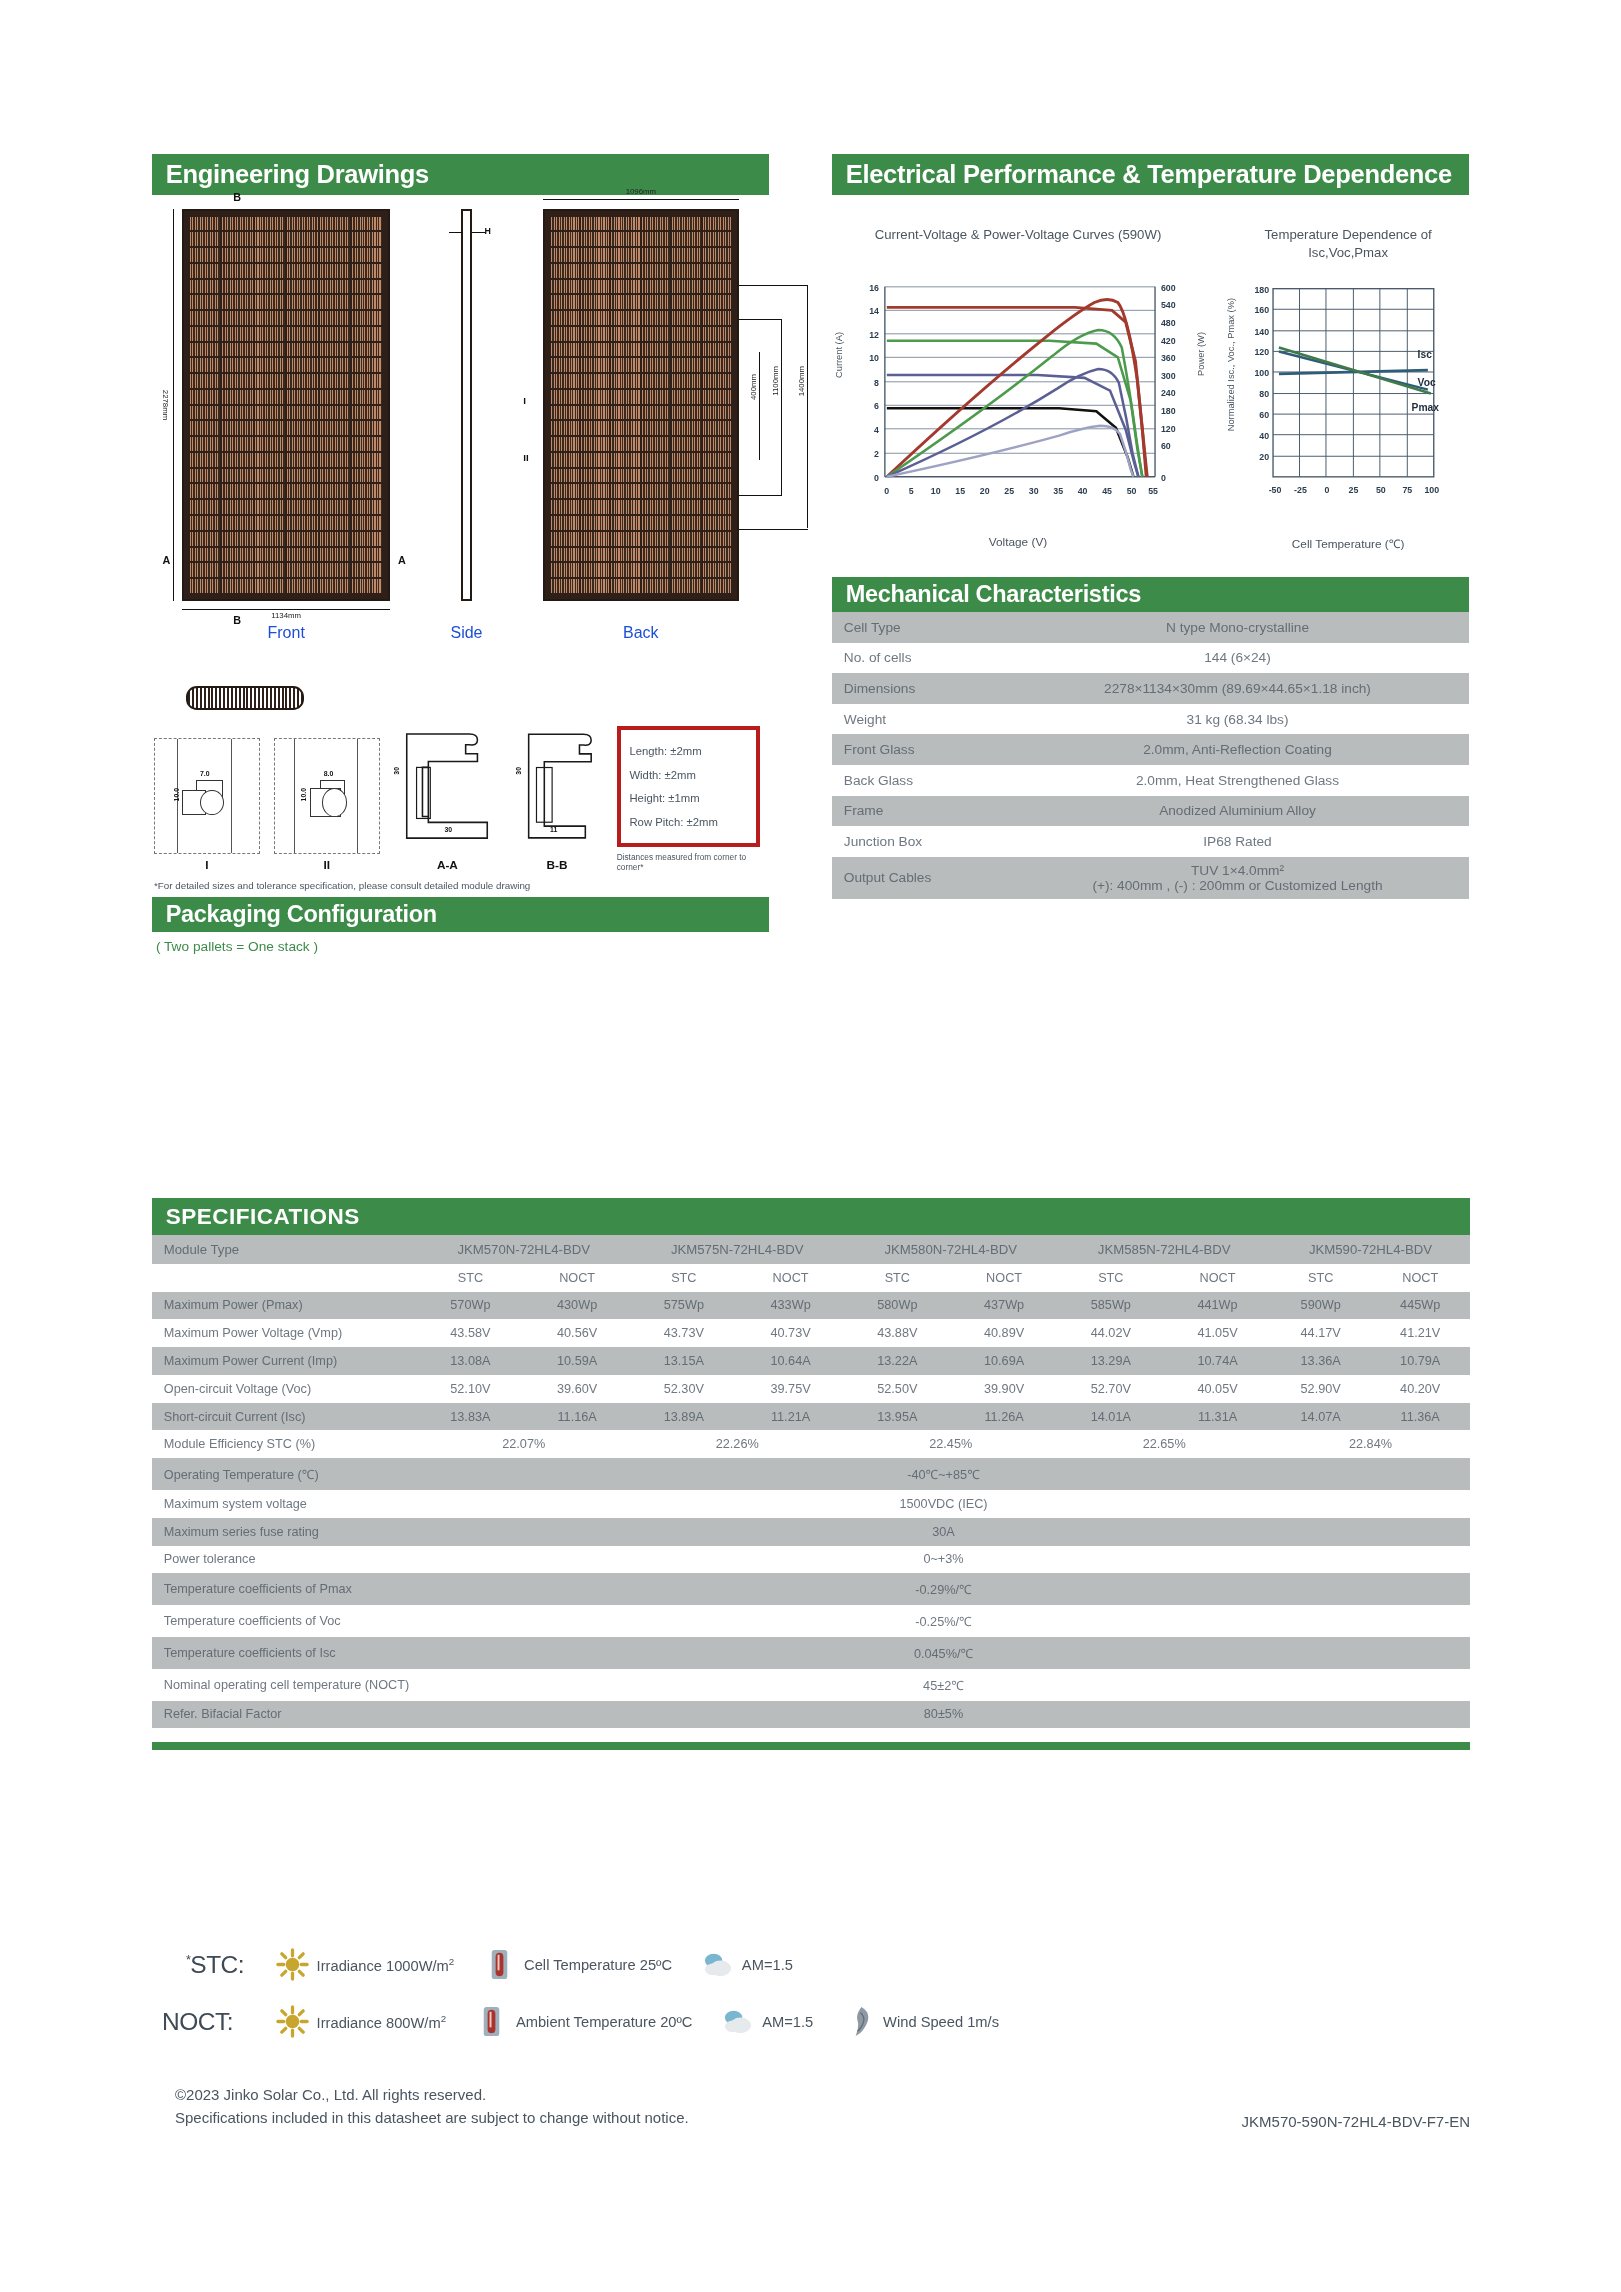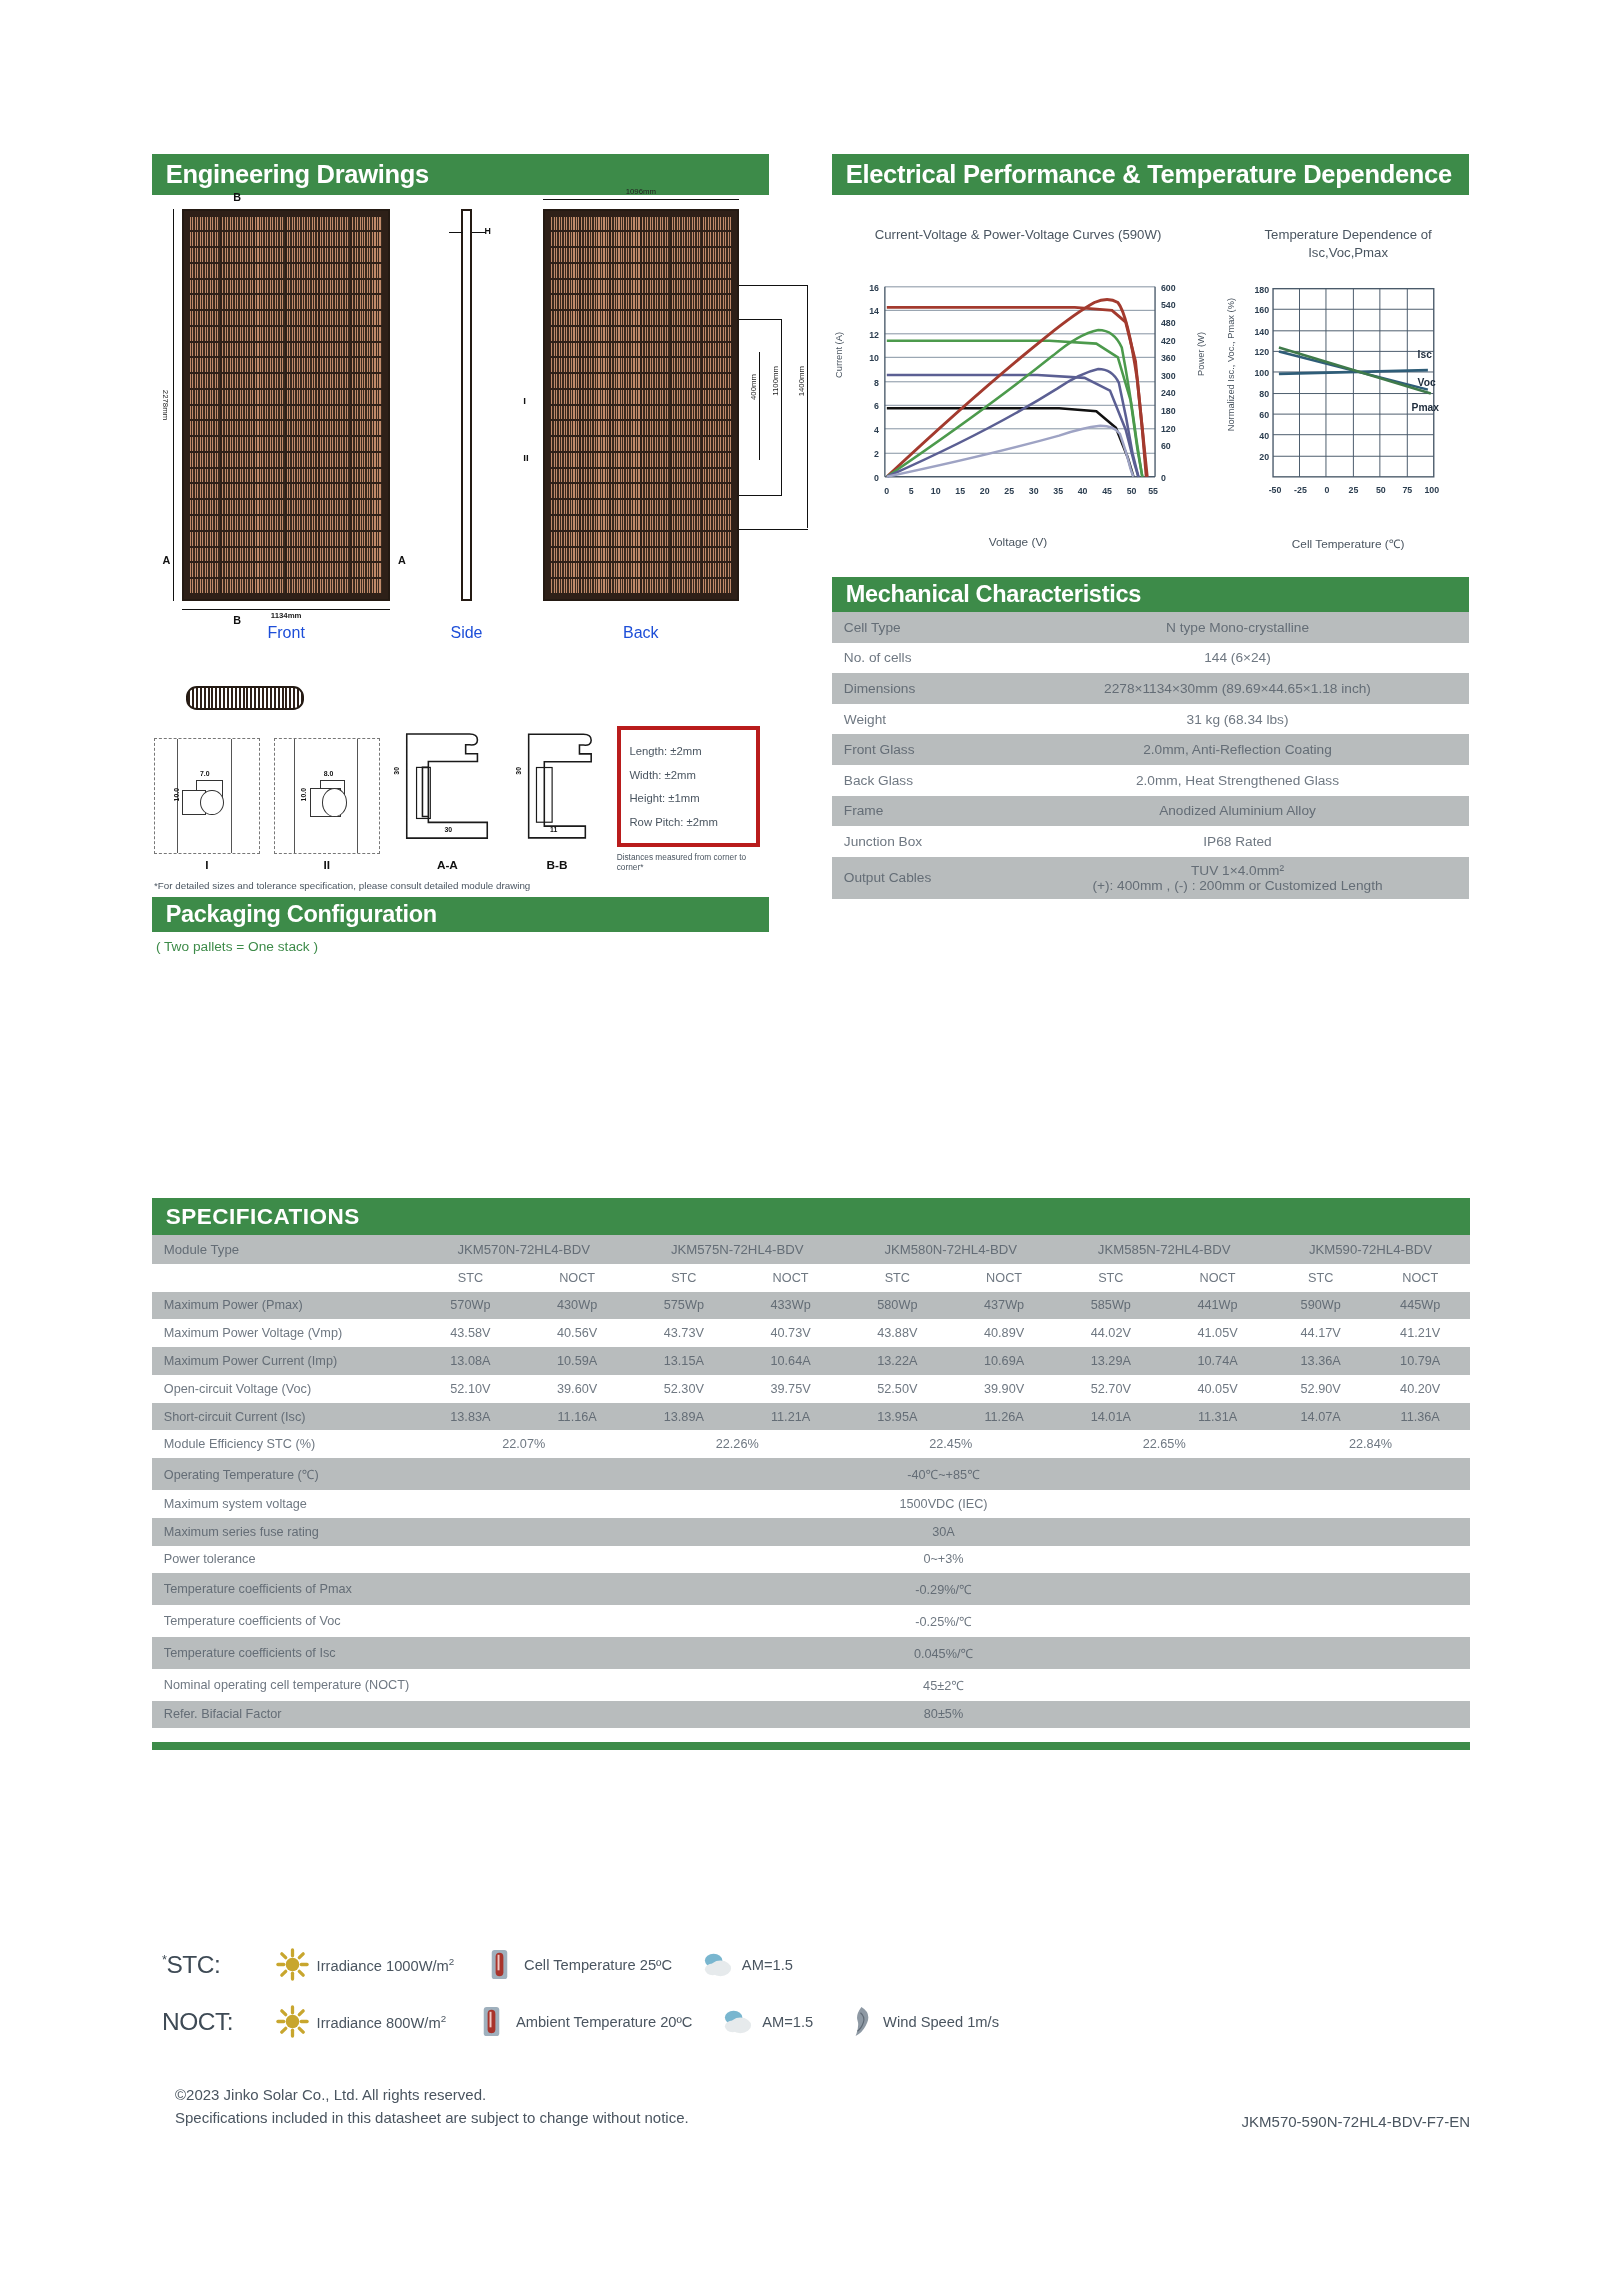--- a/index.html
+++ b/index.html
@@ -286,21 +286,21 @@
                   <div class="cell"></div>
                 <div class="cell"></div>
                   <div class="cell"></div>
                   <div class="cell"></div>
                   <div class="cell"></div>
                   <div class="cell"></div>
                   <div class="cell"></div>
               </div>
             </div>
             <div class="rule-h" style="left:0; bottom:-9.8px; width:208px;"></div>
-            <div class="dimline dim-h-bot" style="bottom:-19.6px;font-weight:bold;">1134mm</div>
+            <div class="dimline dim-h-bot" style="bottom:-19.6px;">1134mm</div>
           </div>
           <div class="view-label" style="margin-top:23.5px;">Front</div>
         </div>
 
         <div class="view">
           <div style="position:relative;">
             <div class="side-bar-view"></div>
             <div class="marklbl" style="left:23.5px; top:17.6px; font-size:8.8px;">H</div>
             <div class="rule-h" style="left:-11.8px; top:23.5px; width:13.7px;"></div>
             <div class="rule-h" style="left:10.8px; top:23.5px; width:13.7px;"></div>
@@ -872,21 +872,21 @@
         <td class="sp-val" colspan="10">80±5%</td>
       </tr>
     </tbody>
       </table>
 
     <div class="green-rule"></div>
   </div>
 
   <div class="legend">
     <div class="leg-line">
-      <div class="leg-key" style="width:106px;">
+      <div class="leg-key" style="width:106px;text-align:center;">
         <span class="star">*</span><span>STC:</span>
       </div>
       <div class="leg-item">
         <svg class="ico" viewBox="0 0 34 34">
           <circle cx="17" cy="17" r="7" fill="#c8a62e"></circle>
           <g stroke="#c8a62e" stroke-width="3.4" stroke-linecap="round">
             <line x1="17" y1="2" x2="17" y2="8"></line>
               <line x1="17" y1="26" x2="17" y2="32"></line>
             <line x1="2" y1="17" x2="8" y2="17"></line>
               <line x1="26" y1="17" x2="32" y2="17"></line>

